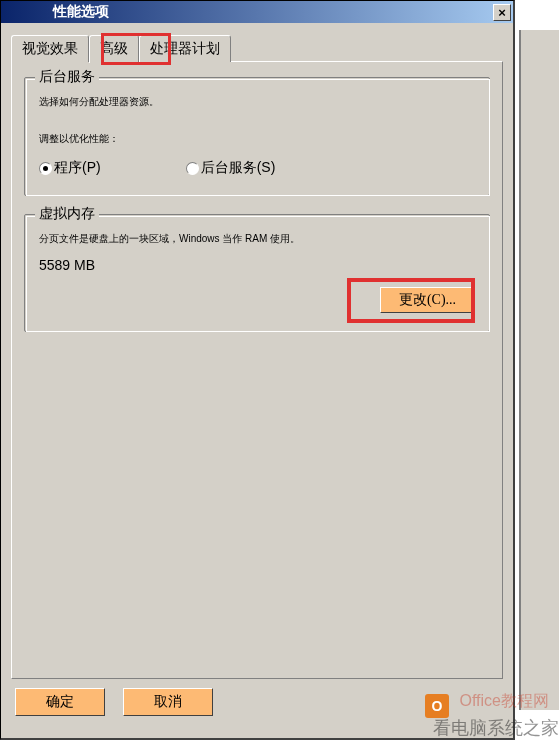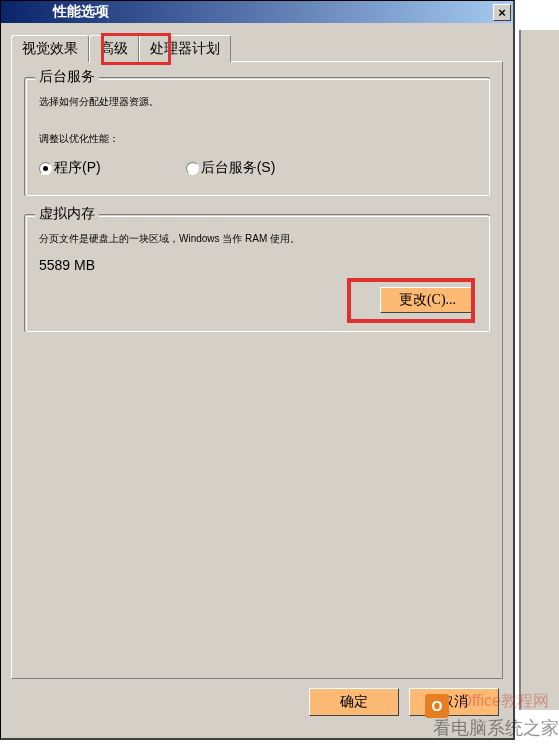--- a/index.html
+++ b/index.html
@@ -177,22 +177,21 @@
       position: absolute;
       border: 4px solid #e03030;
       width: 128px;
       height: 45px;
       right: 14px;
       bottom: 8px;
       pointer-events: none;
     }
     .dialog-buttons {
       display: flex;
-      justify-content: flex-end;
-      gap: 10px;
+      gap: 18px;
       padding: 0 14px;
       margin-top: 8px;
     }
     .dialog-buttons .btn {
       min-width: 90px;
       padding: 4px 14px;
     }
     .watermark2 {
       position: absolute;
       right: 10px;

